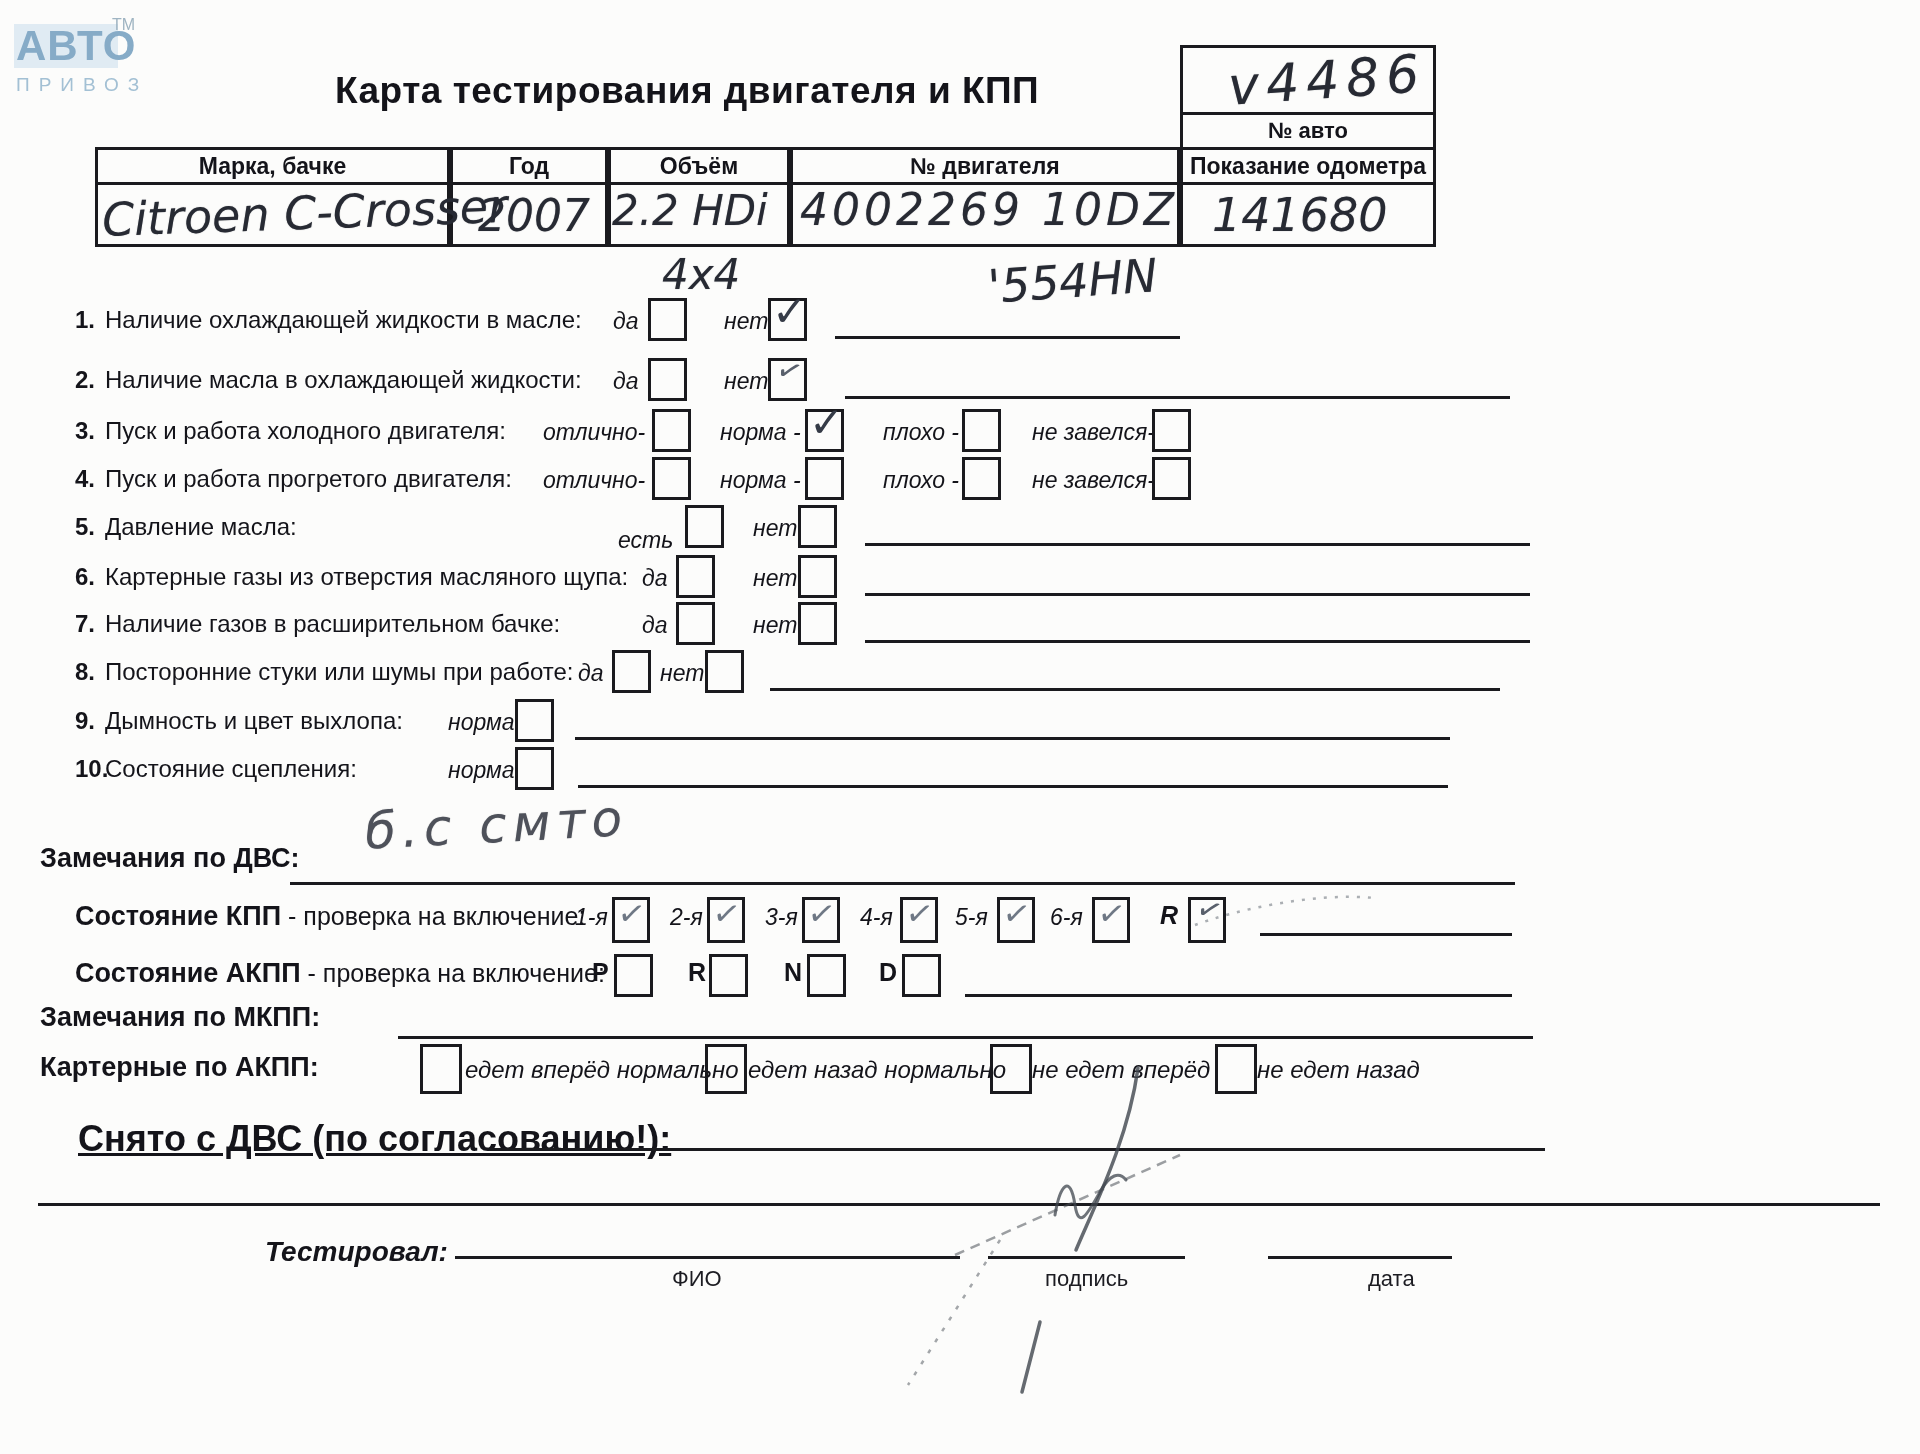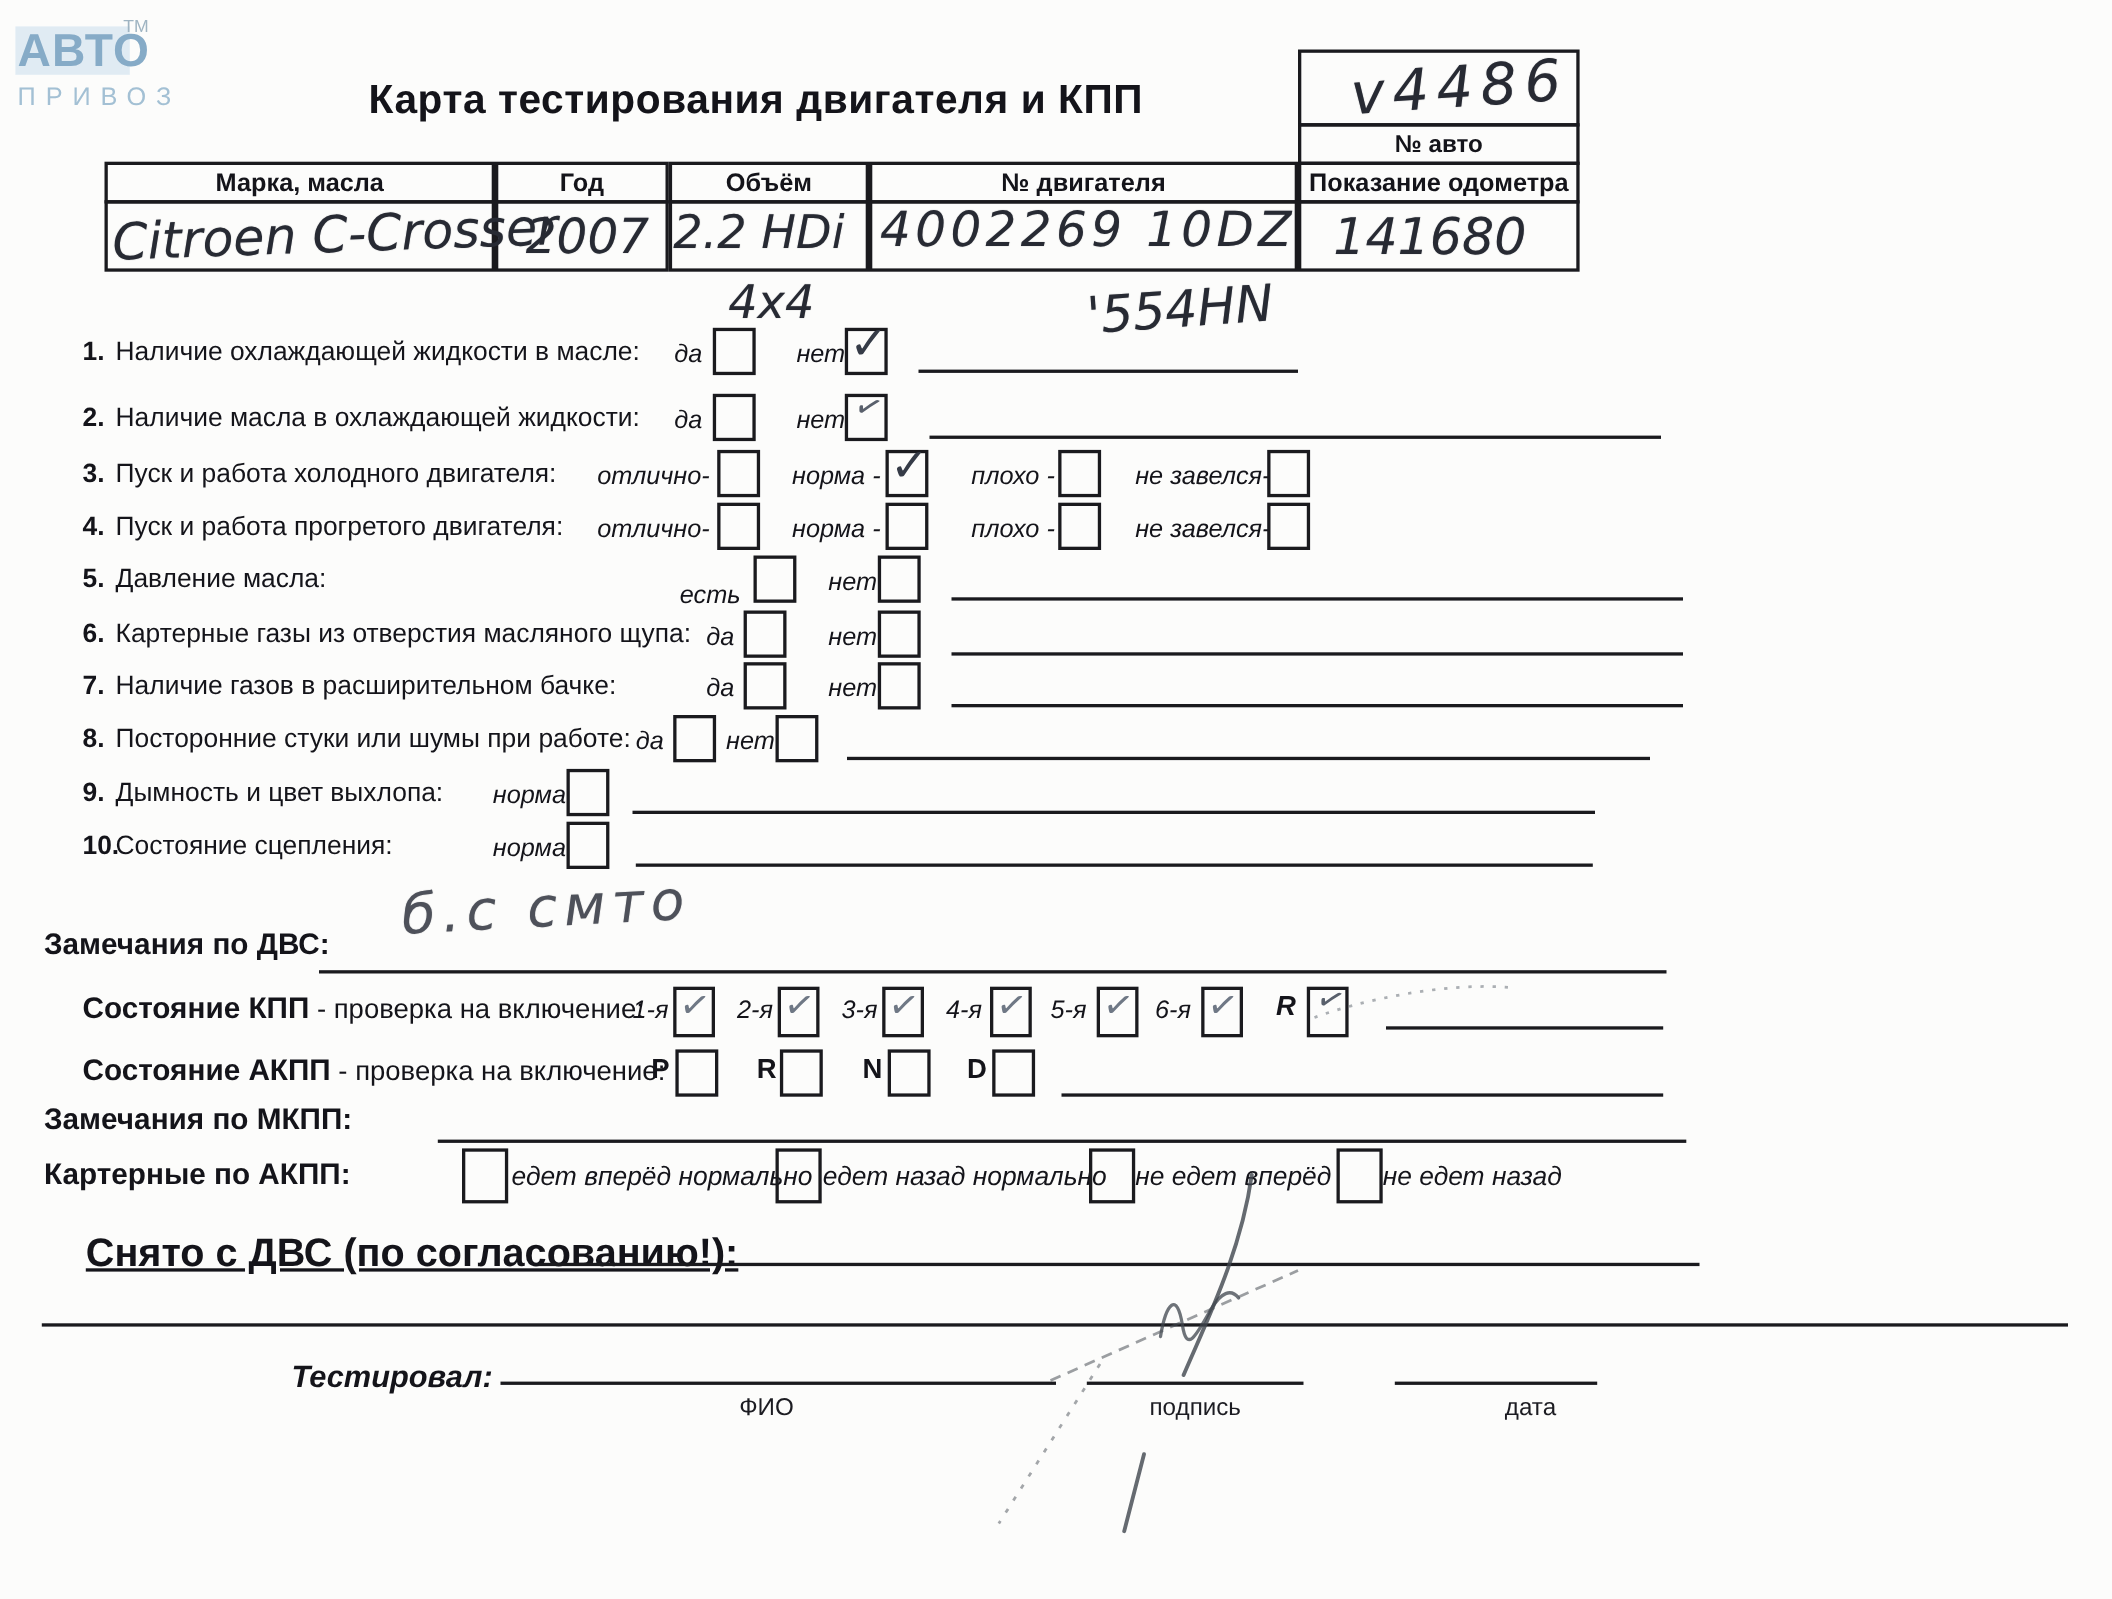--- a/index.html
+++ b/index.html
@@ -2,21 +2,21 @@
 <html><head>
 <meta charset="utf-8">
 <style>
   html,body{margin:0;padding:0;background:#e8e8e6;}
   .page{position:relative;width:1920px;height:1454px;background:#fcfcfb;overflow:hidden;
         font-family:"Liberation Sans",sans-serif;color:#14141a;}
   
   .logo-bg{position:absolute;left:14px;top:24px;width:104px;height:44px;background:#e0ebf3;}
   .logo-brand{position:absolute;left:16px;top:22px;font-size:42px;font-weight:bold;color:#86abc7;letter-spacing:1px;}
   .logo-tm{position:absolute;left:112px;top:16px;font-size:16px;color:#9fb4c2;}
-  .logo-sub{position:absolute;left:16px;top:74px;font-size:23px;color:#a3c0d4;letter-spacing:9px;}
+  .logo-sub{position:absolute;left:16px;top:74px;font-size:19px;color:#a3c0d4;letter-spacing:9px;}
   
   .title{position:absolute;left:335px;top:70px;font-size:37px;font-weight:bold;letter-spacing:.5px;}
   
   .tc{position:absolute;border:3px solid #1a1a1e;display:flex;align-items:center;justify-content:center;
       font-weight:bold;font-size:23px;box-sizing:border-box;}
   .tc.blank{font-weight:normal;}
   
   .hw{position:absolute;font-family:"DejaVu Sans",sans-serif;font-style:italic;color:#272a33;
       white-space:nowrap;line-height:1;text-shadow:0 0 1px rgba(40,42,52,.45);}
   
@@ -52,21 +52,21 @@
     <div class="logo-tm">ТМ</div>
     <div class="logo-sub">ПРИВОЗ</div>
   </div>
 
   <div class="title">Карта тестирования двигателя  и КПП</div>
 
   <div class="tc blank" style="left:1180px;top:45px;width:256px;height:70px;"></div>
   <div class="hw" style="left:1228px;top:54px;font-size:52px;letter-spacing:7px;transform:rotate(-4deg);">v4486</div>
   <div class="tc" style="left:1180px;top:112px;width:256px;height:38px;font-size:22px;">№ авто</div>
 
-  <div class="tc" style="left:95px;top:147px;width:355px;height:38px;">Марка, масла</div>
+  <div class="tc" style="left:95px;top:147px;width:355px;height:38px;">Марка, бачке</div>
   <div class="tc" style="left:450px;top:147px;width:158px;height:38px;">Год</div>
   <div class="tc" style="left:608px;top:147px;width:182px;height:38px;">Объём</div>
   <div class="tc" style="left:790px;top:147px;width:390px;height:38px;">№ двигателя</div>
   <div class="tc" style="left:1180px;top:147px;width:256px;height:38px;">Показание одометра</div>
 
   <div class="tc blank" style="left:95px;top:182px;width:355px;height:65px;"></div>
   <div class="tc blank" style="left:450px;top:182px;width:158px;height:65px;"></div>
   <div class="tc blank" style="left:608px;top:182px;width:182px;height:65px;"></div>
   <div class="tc blank" style="left:790px;top:182px;width:390px;height:65px;"></div>
   <div class="tc blank" style="left:1180px;top:182px;width:256px;height:65px;"></div>

